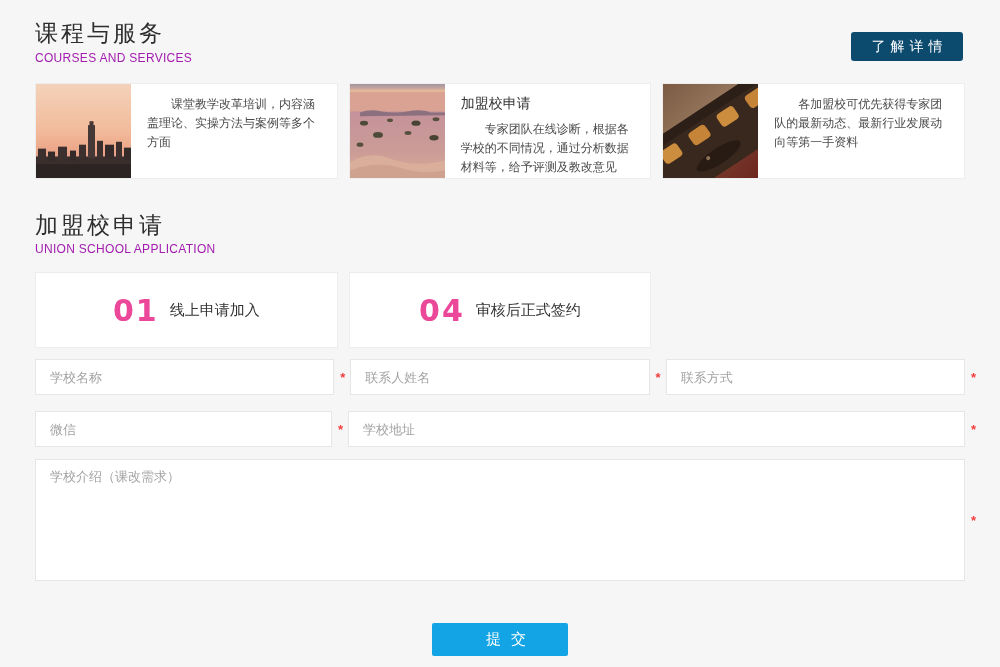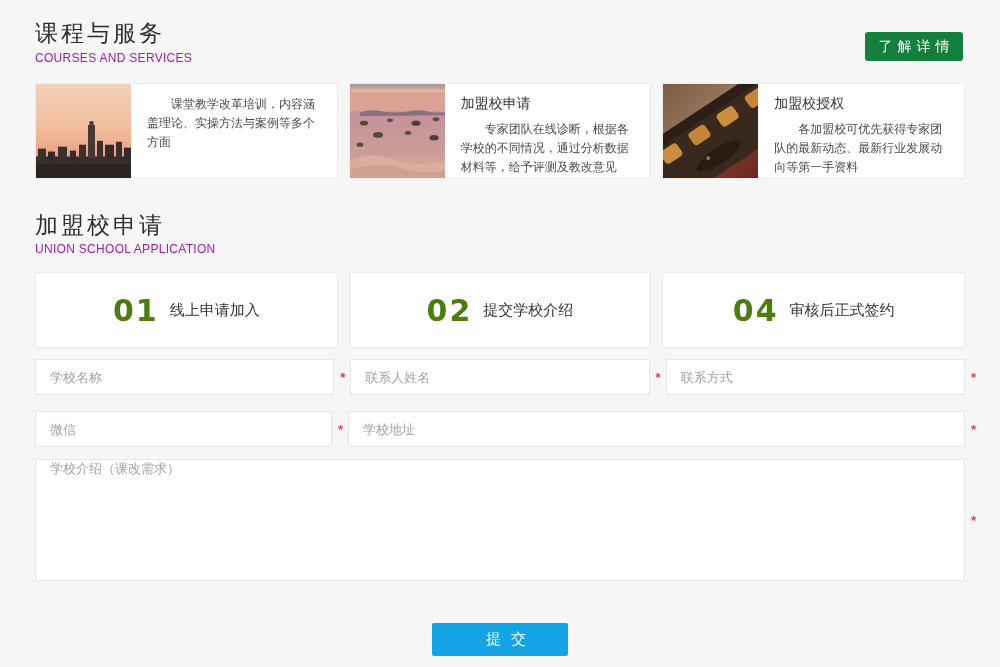--- a/index.html
+++ b/index.html
@@ -11,57 +11,57 @@
   }
   .page { width:1000px; height:667px; position:relative; overflow:hidden; padding:20px 35px 0 35px; }
 
   
   .sec-head { position:relative; }
   .sec-title { font-size:23px; font-weight:500; color:#2e2e2e; letter-spacing:3px; line-height:1.2; }
   .sec-sub   { font-size:12px; color:#a21caf; margin-top:3px; letter-spacing:0.3px; }
 
   .detail-btn {
     position:absolute; right:2px; top:12px;
-    width:98px; height:29px; border:none; border-radius:3px;
-    background:#15803d; color:#fff; font-size:14px; letter-spacing:5px;
+    width:112px; height:29px; border:none; border-radius:3px;
+    background:#0c4a6e; color:#fff; font-size:14px; letter-spacing:5px;
     padding-left:5px; cursor:pointer;
     font-family: inherit;
   }
 
   
   .cards { display:grid; grid-template-columns:repeat(3,1fr); gap:11px; margin-top:18px; }
   .svc-card { background:#fff; border:1px solid #ededed; height:96px; display:flex; overflow:hidden; }
   .thumb { width:95px; min-width:95px; height:100%; }
   .thumb svg { display:block; width:100%; height:100%; }
   .svc-txt { padding:11px 14px 8px 16px; }
   .svc-title { font-size:14px; font-weight:500; color:#333; margin-bottom:7px; }
   .svc-body  { font-size:12px; color:#4a4a4a; line-height:19px; text-indent:2em; }
 
   
   .apply { margin-top:33px; }
   .steps { display:grid; grid-template-columns:repeat(3,1fr); gap:11px; margin-top:16px; }
   .step {
     background:#fff; border:1px solid #ededed; height:76px;
     display:flex; align-items:center; justify-content:center; gap:11px;
   }
-  .step-num { font-size:30px; font-weight:700; color:#4d7c0f; letter-spacing:2px; font-family:"DejaVu Sans", sans-serif; }
+  .step-num { font-size:30px; font-weight:700; color:#ec4899; letter-spacing:2px; font-family:"DejaVu Sans", sans-serif; }
   .step-label { font-size:15px; color:#333;text-align:center; }
 
   
   .form-row { display:flex; gap:16px; margin-top:16px; }
   .form-row.first { margin-top:11px; }
   .field { position:relative; flex:1; }
   .field.fixed { flex:0 0 297px; }
   .field input, .field textarea {
     width:100%; background:#fff; border:1px solid #e6e6e6;
     font-size:13px; color:#701a75; padding:0 14px;
     font-family: inherit; outline:none;
   }
   .field input { height:36px; }
-  .field textarea { height:122px; padding-top:0; resize:none; line-height:18px; }
+  .field textarea { height:122px; padding-top:8px; resize:none; line-height:18px; }
   .field input::placeholder, .field textarea::placeholder { color:#a3a3a3; }
   .req {
     position:absolute; right:-11px; top:11px;
     color:#f23c3c; font-size:13px; font-weight:700;
   }
   .req.mid { top:54px; }
   .ta-row { margin-top:12px; }
 
   .submit-wrap { text-align:center; margin-top:38px; }
   .submit-btn {
@@ -171,44 +171,39 @@
               <rect x="-8" y="38" width="20" height="15" rx="4" fill="#cc8d3e"></rect>
               <rect x="26" y="38" width="20" height="15" rx="4" fill="#c58438"></rect>
               <rect x="60" y="38" width="20" height="15" rx="4" fill="#cc8d3e"></rect>
               <rect x="94" y="38" width="20" height="15" rx="4" fill="#c58438"></rect>
               <ellipse cx="40" cy="74" rx="26" ry="8" fill="#241811" opacity="0.8"></ellipse>
               <circle cx="30" cy="70" r="2" fill="#a98a6a" opacity="0.8"></circle>
             </g>
           </svg>
         </div>
         <div class="svc-txt">
-          <div class="svc-title">加盟校授权</div>
           <div class="svc-body">各加盟校可优先获得专家团队的最新动态、最新行业发展动向等第一手资料</div>
         </div>
       </div>
 
     </div>
   </section>
 
   <section class="apply">
     <div class="sec-head">
       <div class="sec-title">加盟校申请</div>
       <div class="sec-sub">UNION SCHOOL APPLICATION</div>
     </div>
 
     <div class="steps">
       <div class="step">
         <span class="step-num">01</span>
         <span class="step-label">线上申请加入</span>
       </div>
       <div class="step">
-        <span class="step-num">02</span>
-        <span class="step-label">提交学校介绍</span>
-      </div>
-      <div class="step">
         <span class="step-num">04</span>
         <span class="step-label">审核后正式签约</span>
       </div>
     </div>
 
     <form>
       <div class="form-row first">
         <div class="field">
           <input type="text" placeholder="学校名称" style="">
           <span class="req">*</span>

